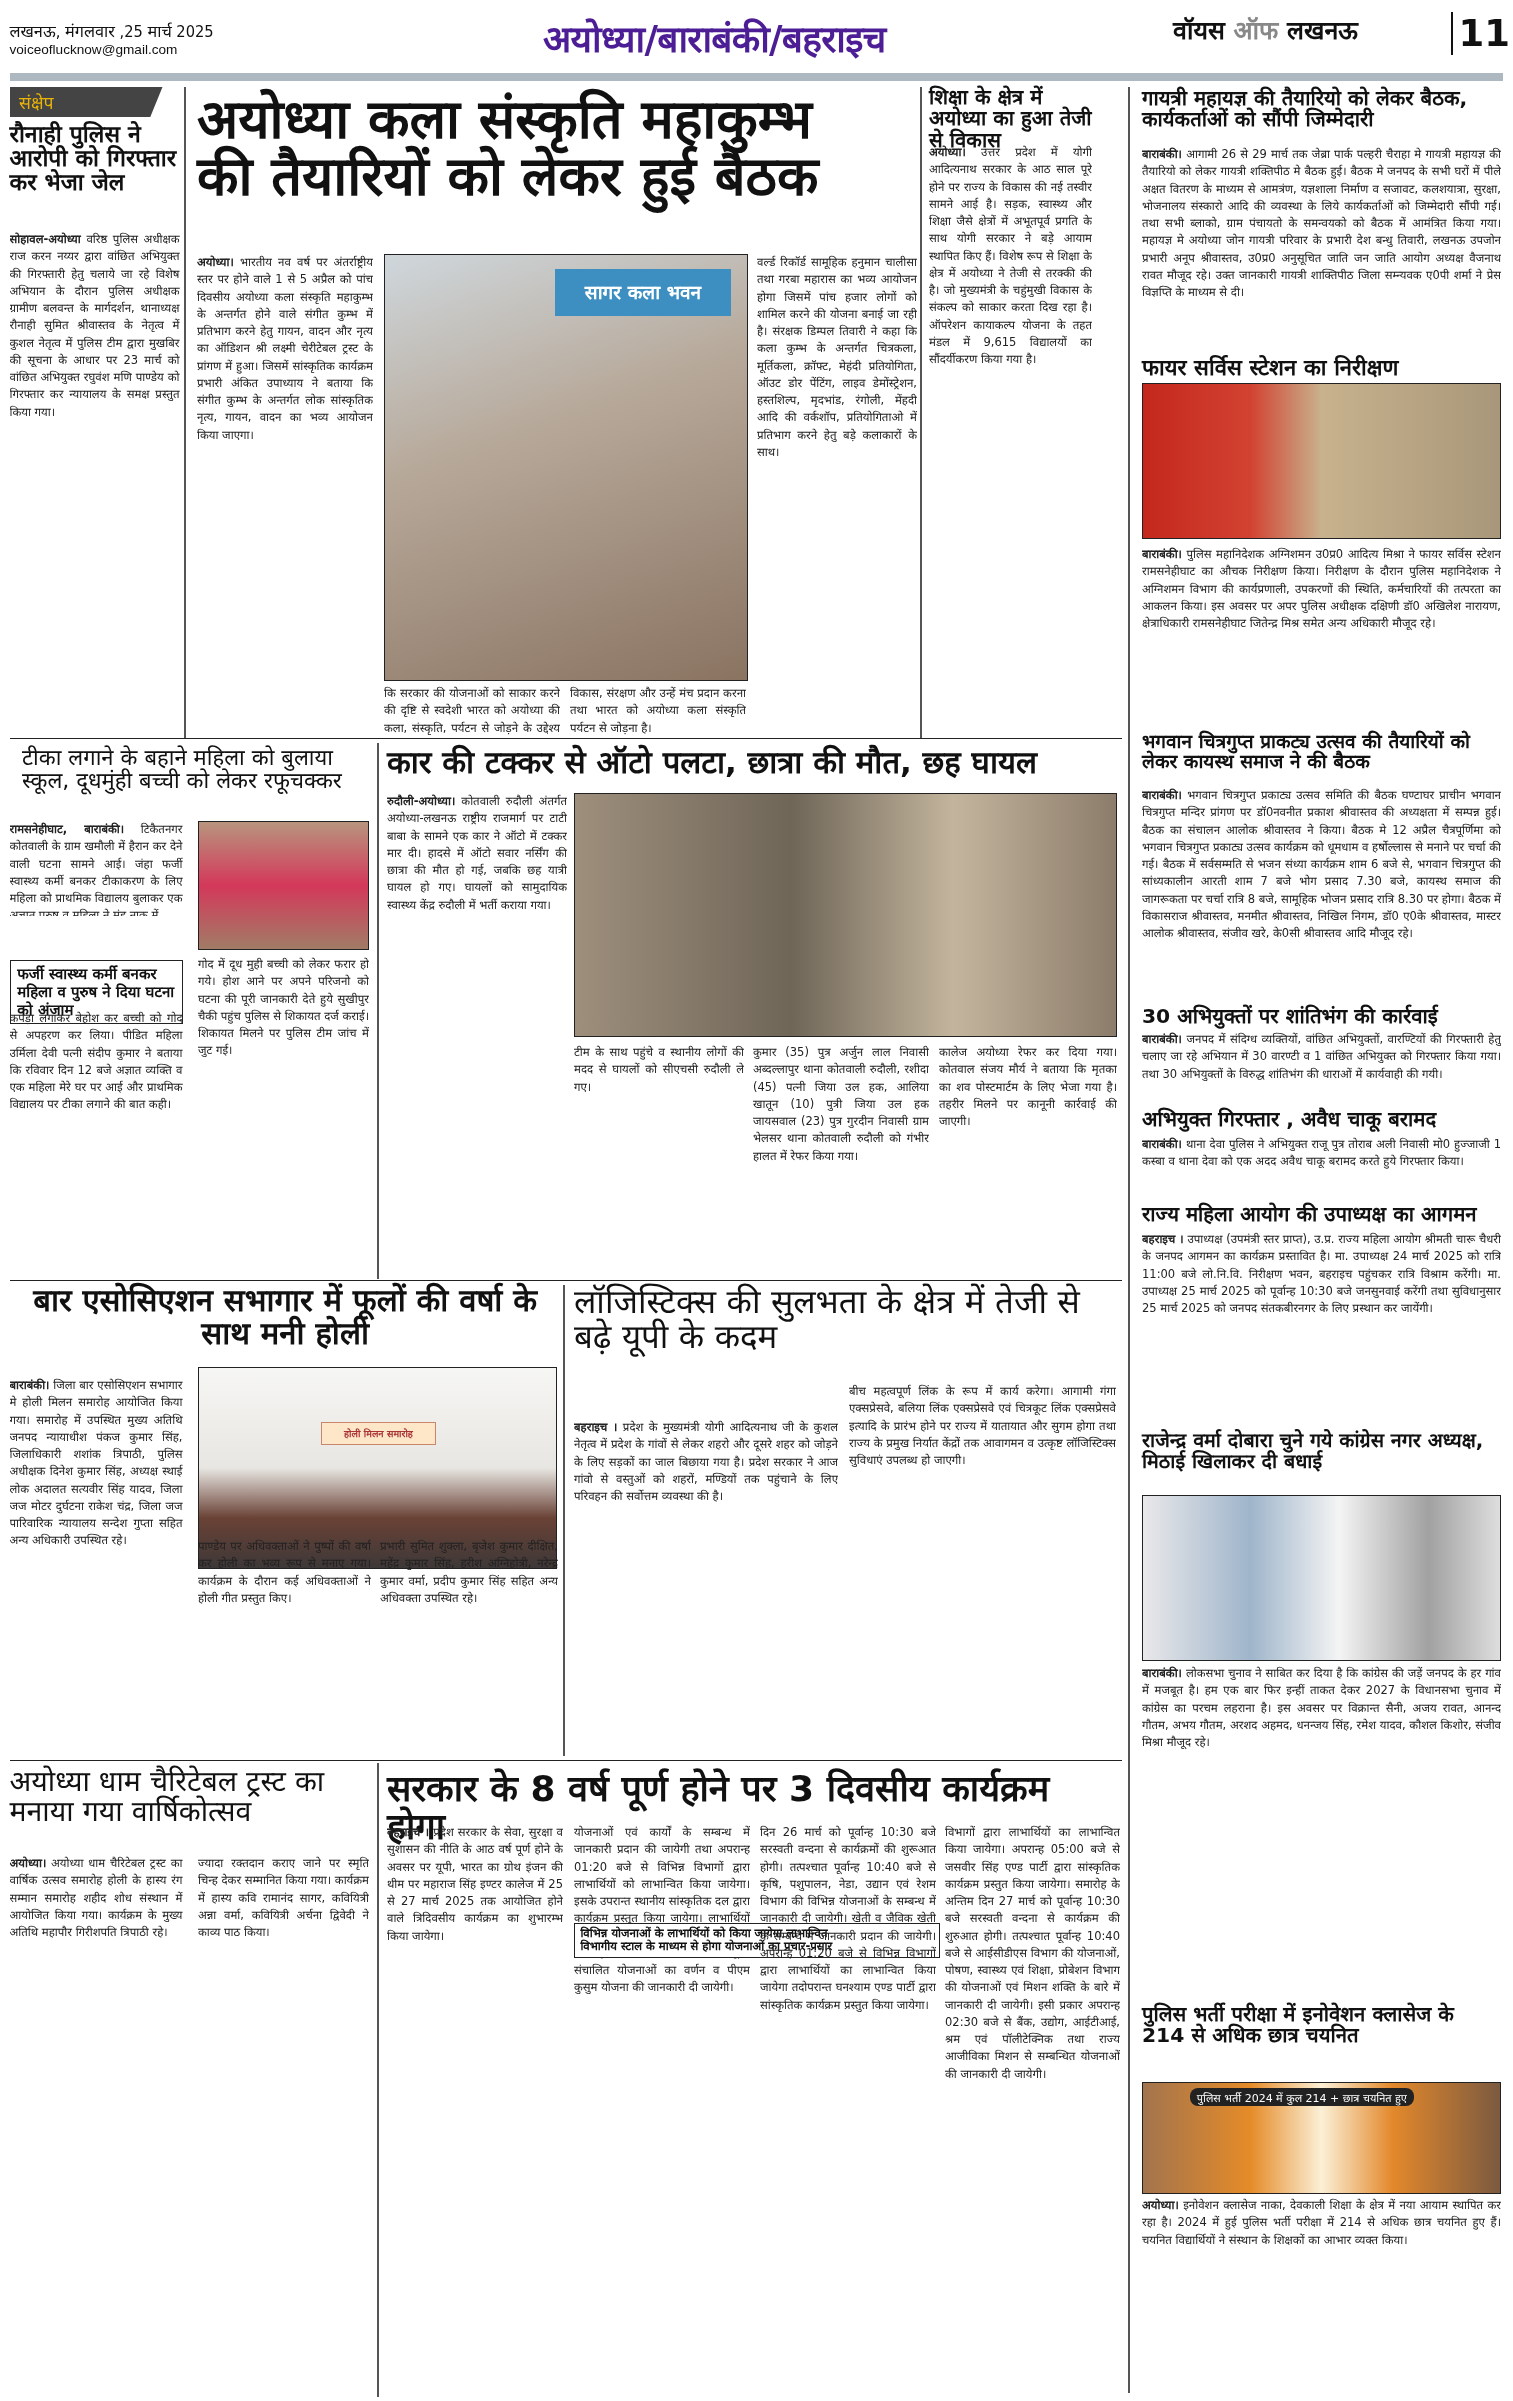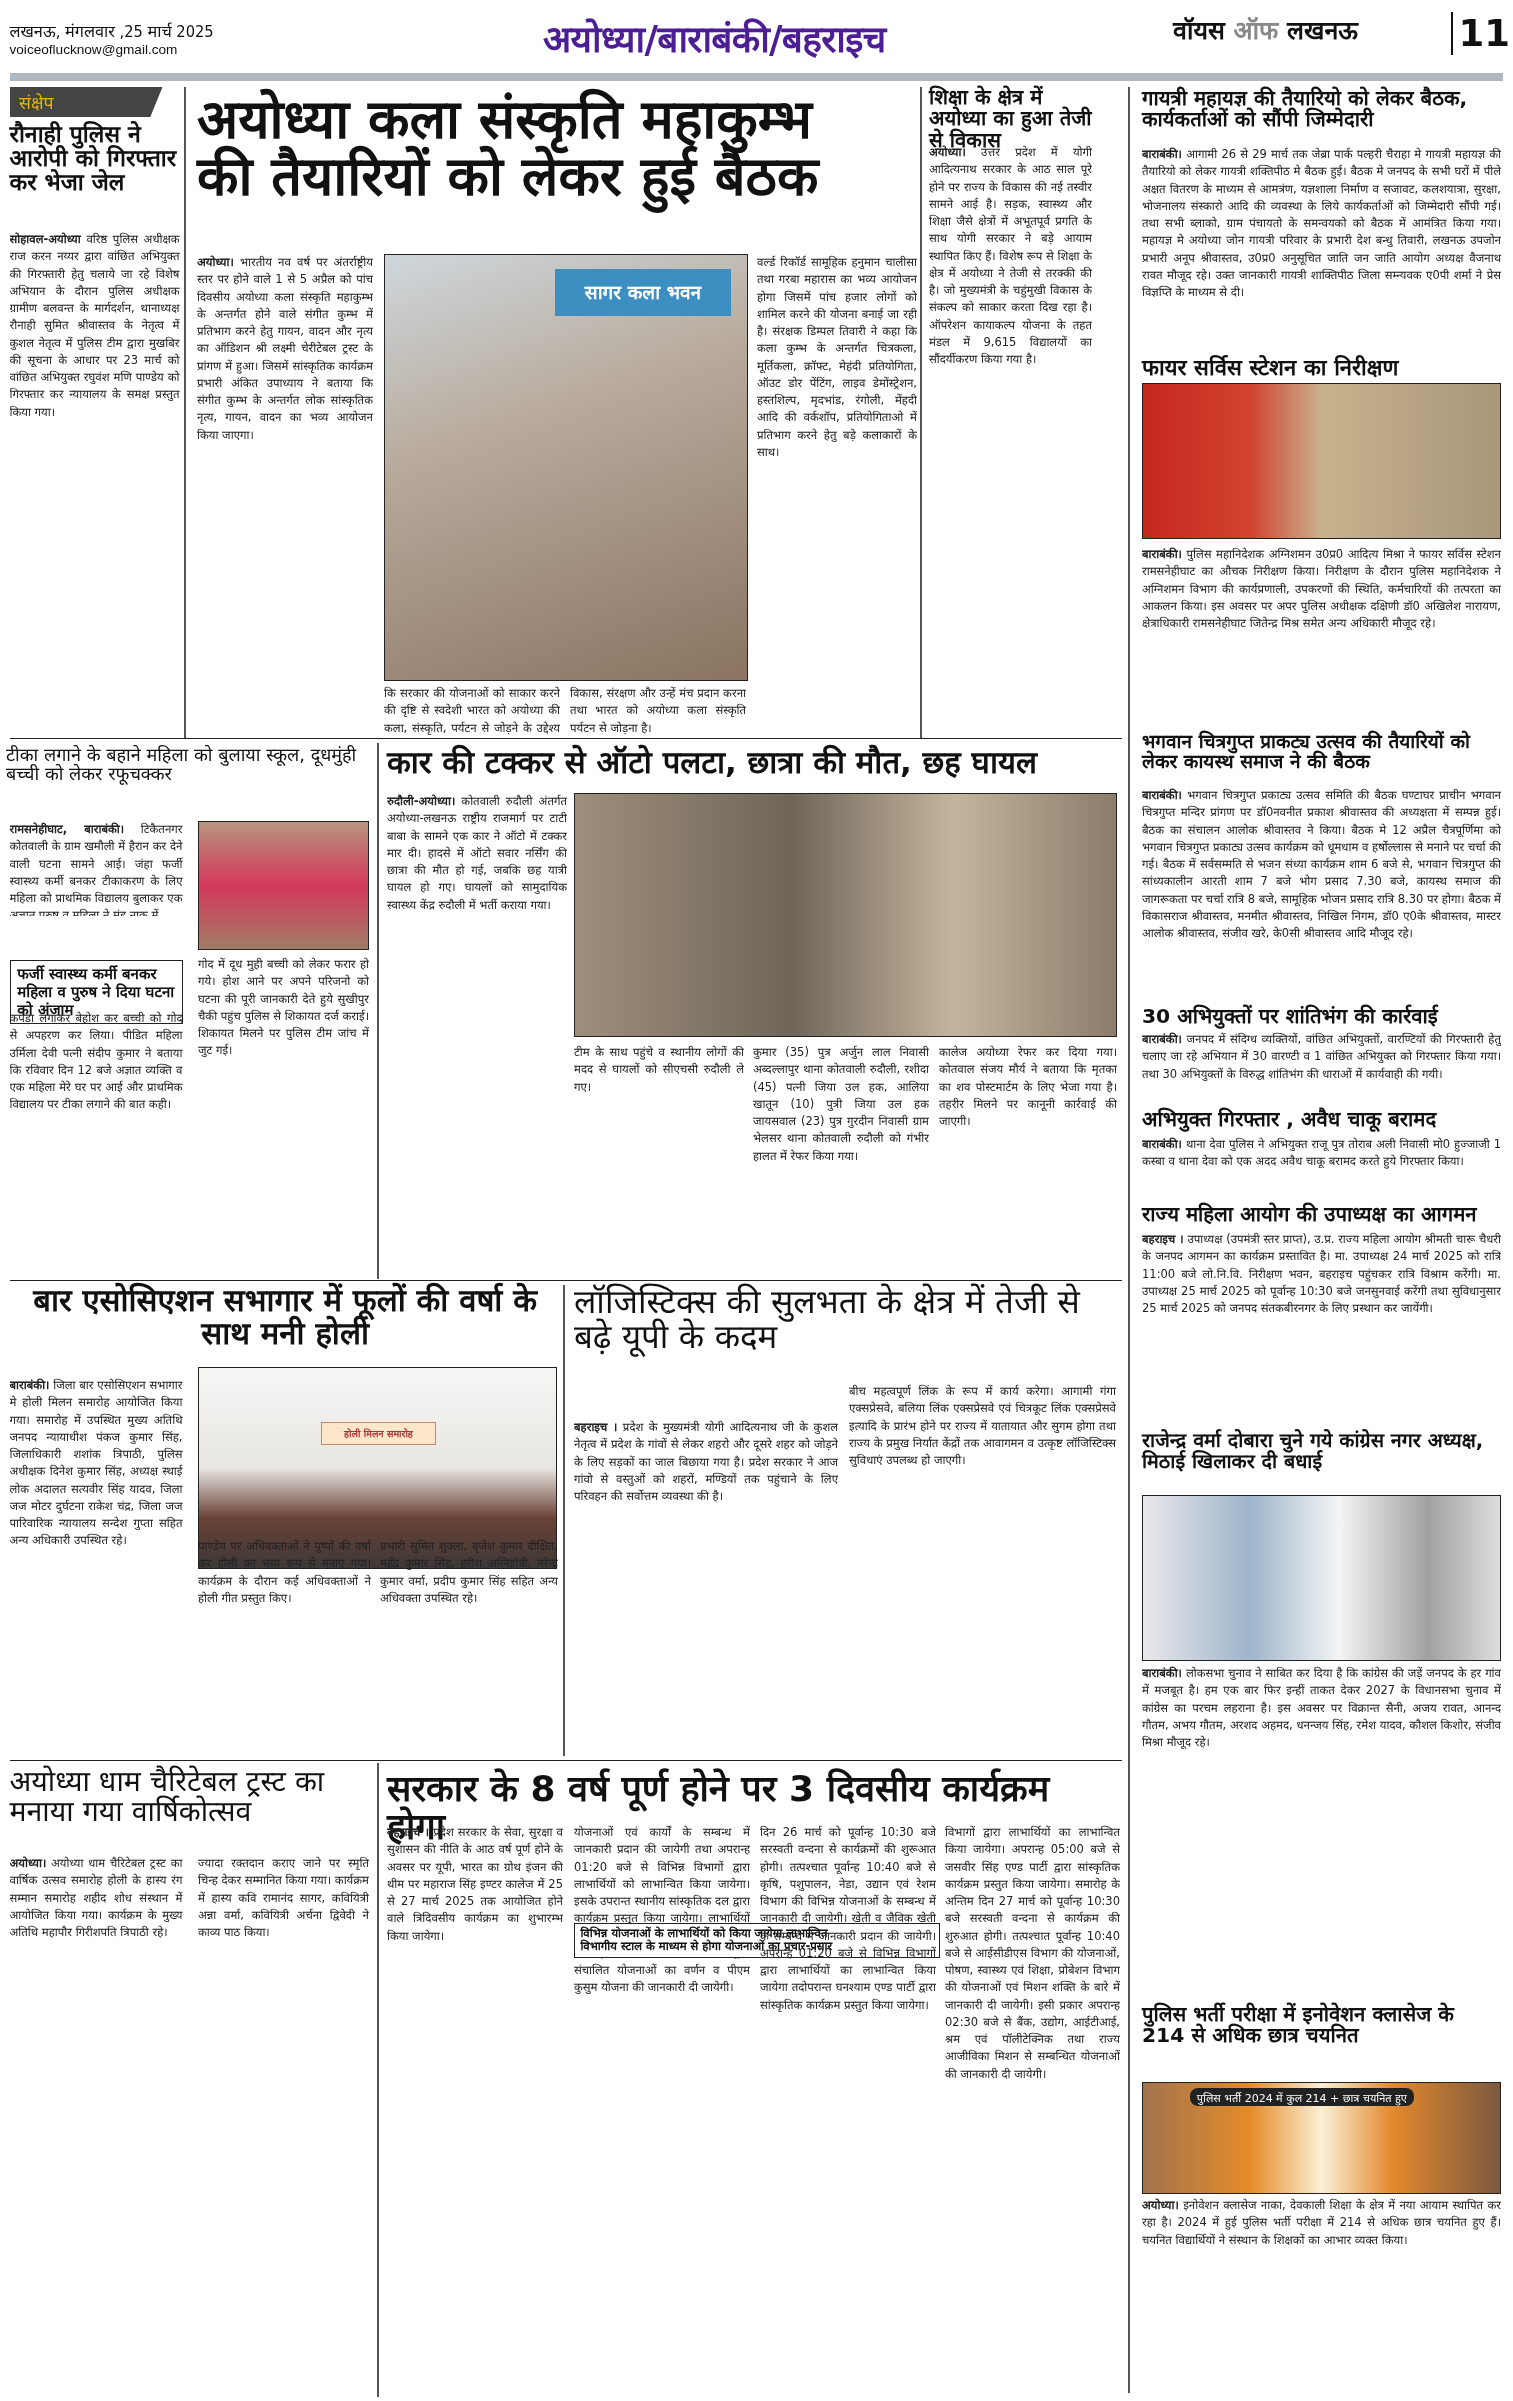--- a/index.html
+++ b/index.html
@@ -106,21 +106,21 @@
 <div class="abs headline" style="left:1142px;top:2004px;width:359px;font-size:20.3px;">पुलिस भर्ती परीक्षा में इनोवेशन क्लासेज के 214 से अधिक छात्र चयनित</div>
 <div class="abs photo" style="left:1142px;top:2082px;width:359px;height:112px;background:linear-gradient(90deg,#a2744e,#e58b28 30%,#fbf0d6 50%,#e3882b 70%,#7b5a40);">
   <div class="abs" style="left:47px;top:5.4px;padding:1.4px 6.8px;background:#222;color:#fff;font-size:11px;border-radius:8.1px;">पुलिस भर्ती 2024 में कुल 214 + छात्र चयनित हुए</div>
 </div>
 <div class="abs body-text" style="left:1142px;top:2197px;width:359px;height:200px;overflow:hidden;">
   <b>अयोध्या।</b>
   <span>इनोवेशन क्लासेज नाका, देवकाली शिक्षा के क्षेत्र में नया आयाम स्थापित कर रहा है। 2024 में हुई पुलिस भर्ती परीक्षा में 214 से अधिक छात्र चयनित हुए हैं। चयनित विद्यार्थियों ने संस्थान के शिक्षकों का आभार व्यक्त किया।</span>
 </div>
 
 <div class="abs hr" style="left:9.5px;top:738px;width:1112px;"></div>
-<div class="abs headline" style="left:6px;top:746px;width:353px;font-size:18px;font-weight:normal;">टीका लगाने के बहाने महिला को बुलाया स्कूल, दूधमुंही बच्ची को लेकर रफूचक्कर</div>
+<div class="abs headline" style="left:22px;top:746px;width:353px;font-size:22px;font-weight:normal;">टीका लगाने के बहाने महिला को बुलाया स्कूल, दूधमुंही बच्ची को लेकर रफूचक्कर</div>
 <div class="abs body-text" style="left:9.5px;top:821px;width:173px;height:95px;overflow:hidden;">
   <b>रामसनेहीघाट, बाराबंकी।</b>
   <span>टिकैतनगर कोतवाली के ग्राम खमौली में हैरान कर देने वाली घटना सामने आई। जंहा फर्जी स्वास्थ्य कर्मी बनकर टीकाकरण के लिए महिला को प्राथमिक विद्यालय बुलाकर एक अज्ञात पुरुष व महिला ने मुंह नाक में</span>
 </div>
 <div class="abs photo" style="left:198px;top:821px;width:171px;height:129px;background:linear-gradient(180deg,#b8957e,#d4385a 50%,#a17c66);"></div>
 <div class="abs boxed" style="left:9.5px;top:960px;width:173px;">फर्जी स्वास्थ्य कर्मी बनकर महिला व पुरुष ने दिया घटना को अंजाम</div>
 <div class="abs body-text" style="left:9.5px;top:1010px;width:173px;height:268px;overflow:hidden;">कपड़ा लगाकर बेहोश कर बच्ची को गोद से अपहरण कर लिया। पीडित महिला उर्मिला देवी पत्नी संदीप कुमार ने बताया कि रविवार दिन 12 बजे अज्ञात व्यक्ति व एक महिला मेरे घर पर आई और प्राथमिक विद्यालय पर टीका लगाने की बात कही।</div>
 <div class="abs body-text" style="left:198px;top:956px;width:171px;height:322px;overflow:hidden;">गोद में दूध मुही बच्ची को लेकर फरार हो गये। होश आने पर अपने परिजनो को घटना की पूरी जानकारी देते हुये सुखीपुर चैकी पहुंच पुलिस से शिकायत दर्ज कराई। शिकायत मिलने पर पुलिस टीम जांच में जुट गई।</div>
 
 <div class="abs vline" style="left:377px;top:743px;height:536px;"></div>

